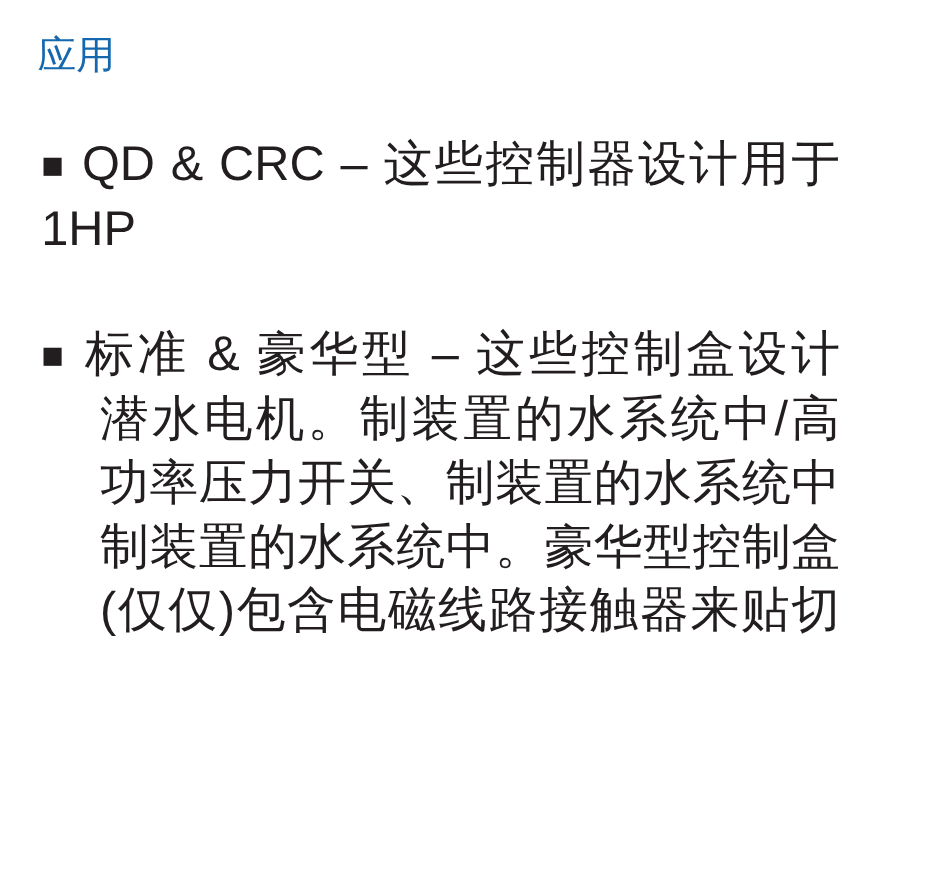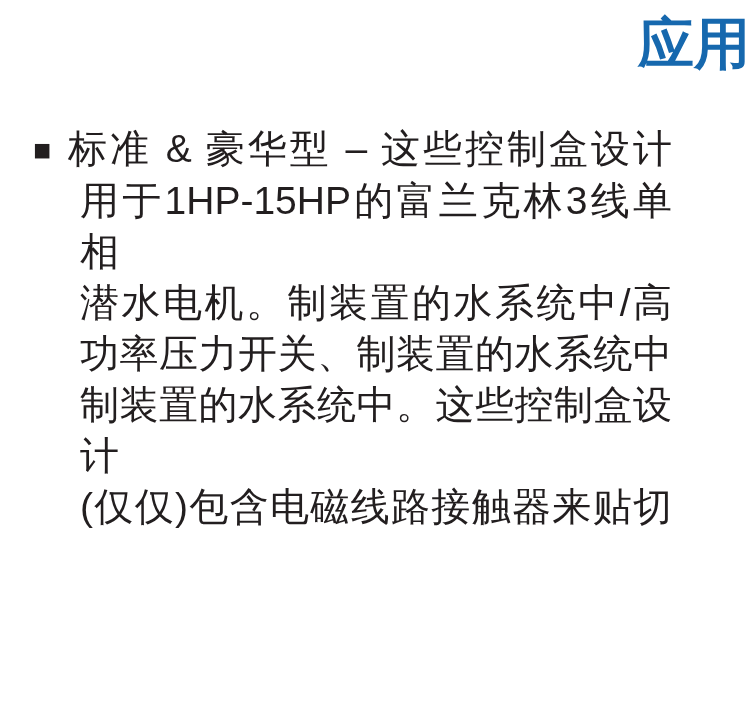--- a/index.html
+++ b/index.html
@@ -15,25 +15,24 @@
     overflow: hidden;
   }
   .page {
     position: relative;
     width: 750px;
     height: 717px;
     background: var(--bg-color, #ffffff);
   }
   .page-title {
     margin: 14px 0 0 30px;
-    font-size: 56px;
+    font-size: 31px;
     line-height: 60px;
-    font-weight: 700;
+    font-weight: 400;
     color: var(--accent-color, #1668ae);
-    text-align: right;
   }
   .bullet-list {
     margin: 32px 0 0 33px;
     width: 639px;
   }
   .bullet-item {
     font-size: 39px;
     line-height: 51px;
     margin-bottom: 49px;
     font-weight: 400;
@@ -61,26 +60,26 @@
 </head>
 <body>
 
 <div class="page">
 
   <h1 class="page-title">应用</h1>
 
   <div class="bullet-list">
 
     <div class="bullet-item">
+      <div class="line"><span class="marker">■</span> <span>QD &amp; CRC – 这些控制器设计用于1HP</span></div>
     </div>
 
     <div class="bullet-item">
       <div class="line"><span class="marker">■</span> <span>标准 &amp; 豪华型 – 这些控制盒设计</span></div>
-      <div class="line cont">用于1HP-15HP的富兰克林3线单相</div>
       <div class="line cont">潜水电机。制装置的水系统中/高</div>
       <div class="line cont">功率压力开关、制装置的水系统中</div>
-      <div class="line cont">制装置的水系统中。这些控制盒设计</div>
+      <div class="line cont">制装置的水系统中。豪华型控制盒</div>
       <div class="line cont">(仅仅)包含电磁线路接触器来贴切</div>
 
     </div>
 
   </div>
 </div>
 
 </body></html>

